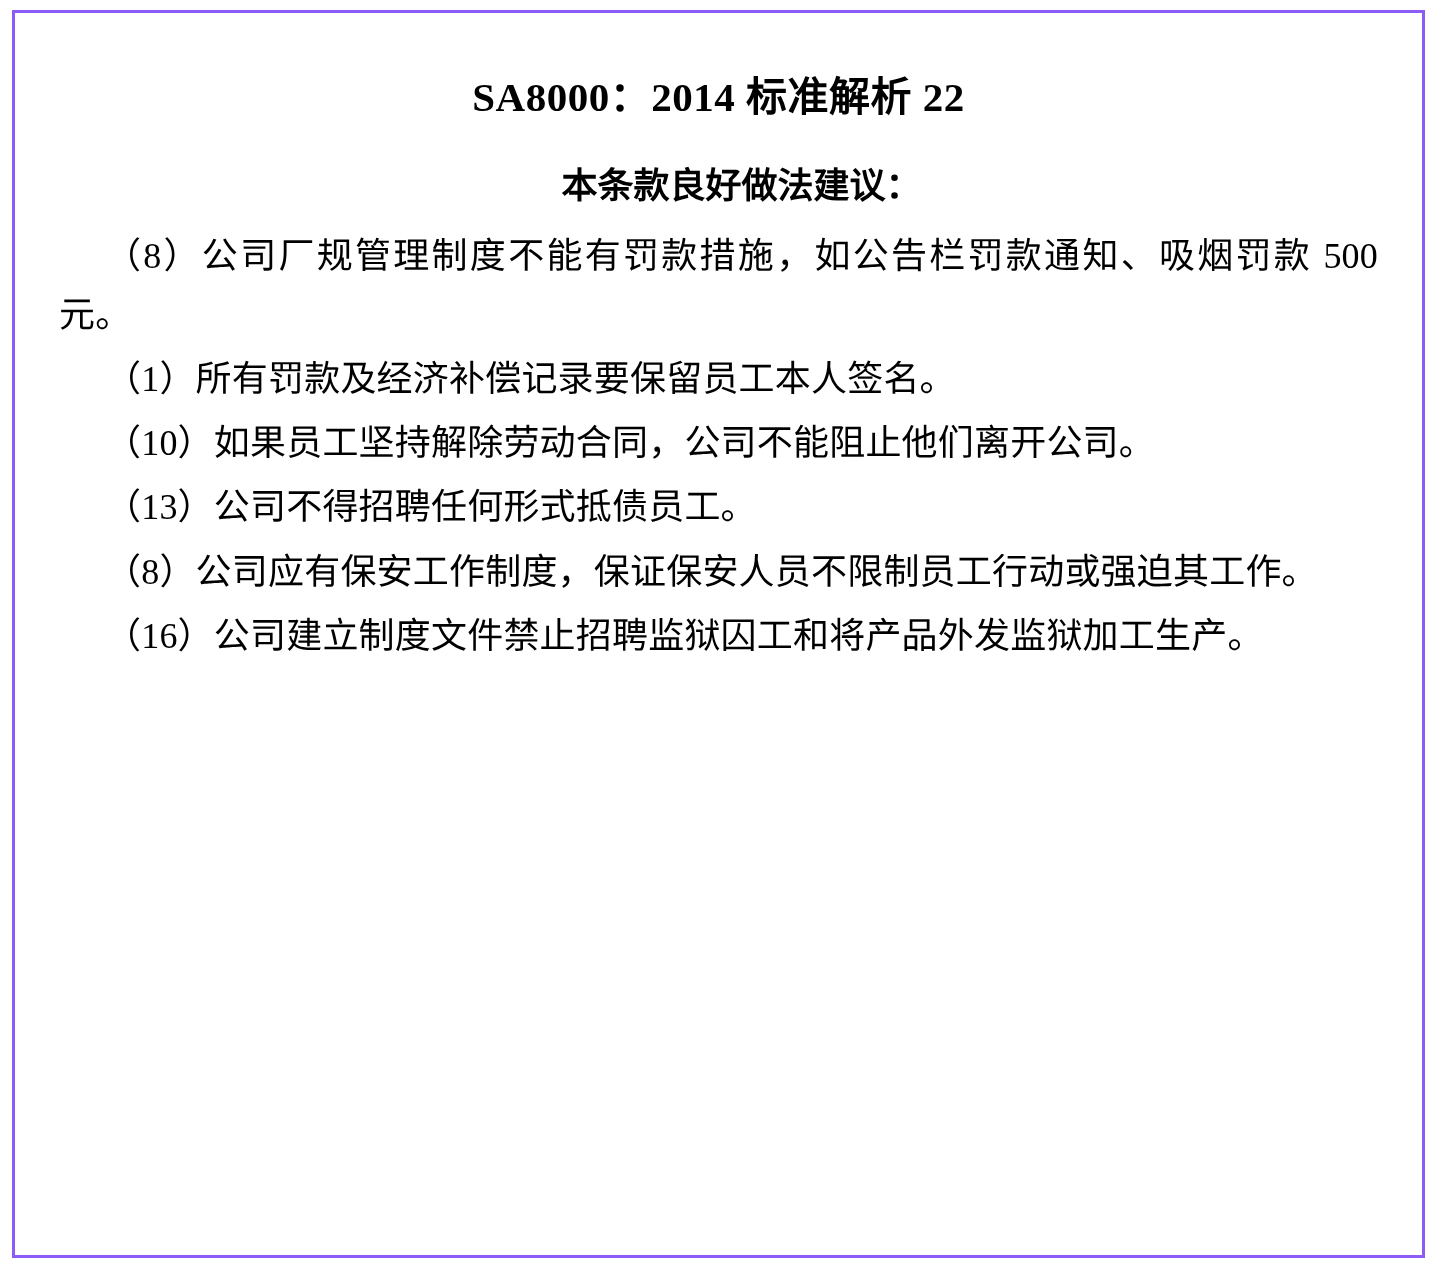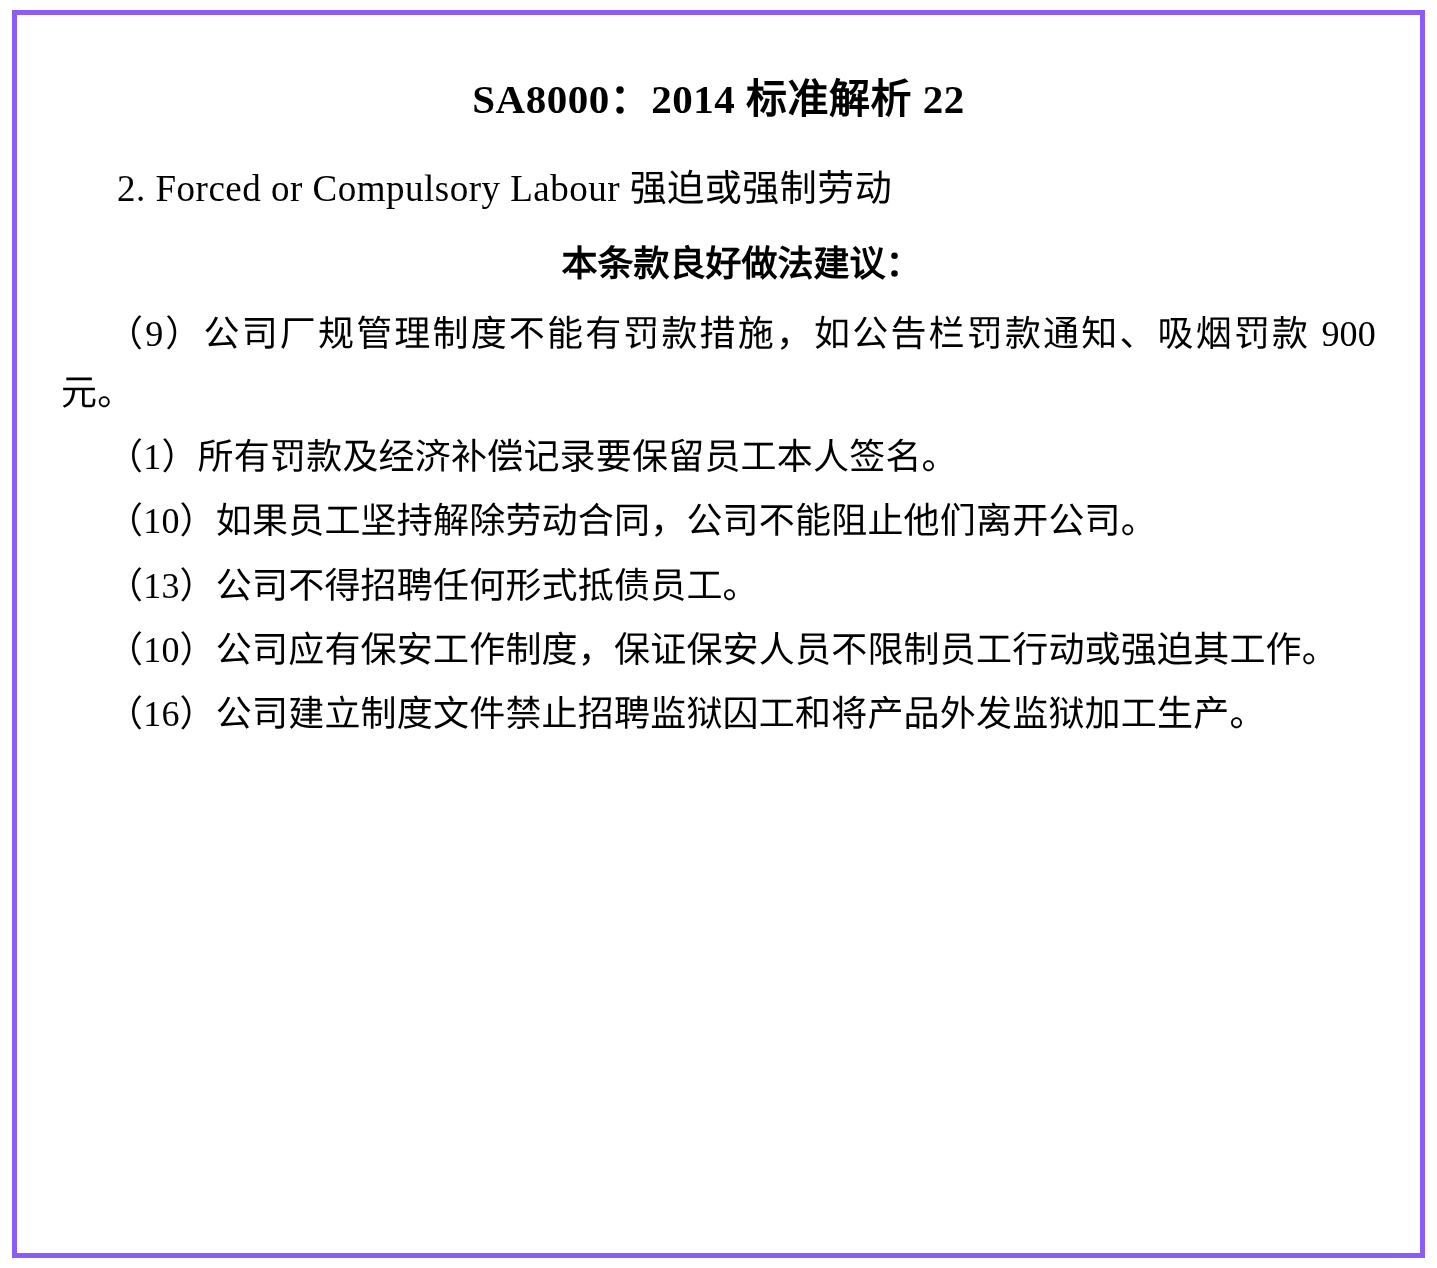--- a/index.html
+++ b/index.html
@@ -17,21 +17,21 @@
     box-sizing: border-box;
     width: 1437px;
     height: 1268px;
     padding: 10px 12px;
     background: #ffffff;
   }
   .frame {
     box-sizing: border-box;
     width: 100%;
     height: 100%;
-    border: 5px solid #8b5cf6;
+    border: 3px solid #8b5cf6;
     padding: 48px 44px 20px 44px;
     overflow: hidden;
   }
   .doc-title {
     text-align: center;
     font-weight: bold;
     font-size: 41px;
     letter-spacing: 0.5px;
     margin: 12px 0 42px 0;
     line-height: 1.2;
@@ -62,25 +62,24 @@
   }
 </style>
 </head>
 <body>
 
 <div class="page">
   <div class="frame">
 
     <h1 class="doc-title">SA8000：2014 标准解析 22</h1>
 
-    <p class="section-heading">2. Forced or Compulsory Labour 强迫或强制劳动</p>
 
     <p class="sub-heading">本条款良好做法建议：</p>
 
-    <p class="para">（9）公司厂规管理制度不能有罚款措施，如公告栏罚款通知、吸烟罚款 900 元。</p>
+    <p class="para">（8）公司厂规管理制度不能有罚款措施，如公告栏罚款通知、吸烟罚款 500 元。</p>
     <p class="para">（1）所有罚款及经济补偿记录要保留员工本人签名。</p>
     <p class="para">（10）如果员工坚持解除劳动合同，公司不能阻止他们离开公司。</p>
     <p class="para">（13）公司不得招聘任何形式抵债员工。</p>
-    <p class="para">（10）公司应有保安工作制度，保证保安人员不限制员工行动或强迫其工作。</p>
+    <p class="para">（8）公司应有保安工作制度，保证保安人员不限制员工行动或强迫其工作。</p>
     <p class="para">（16）公司建立制度文件禁止招聘监狱囚工和将产品外发监狱加工生产。</p>
 
   </div>
 </div>
 
 </body></html>

